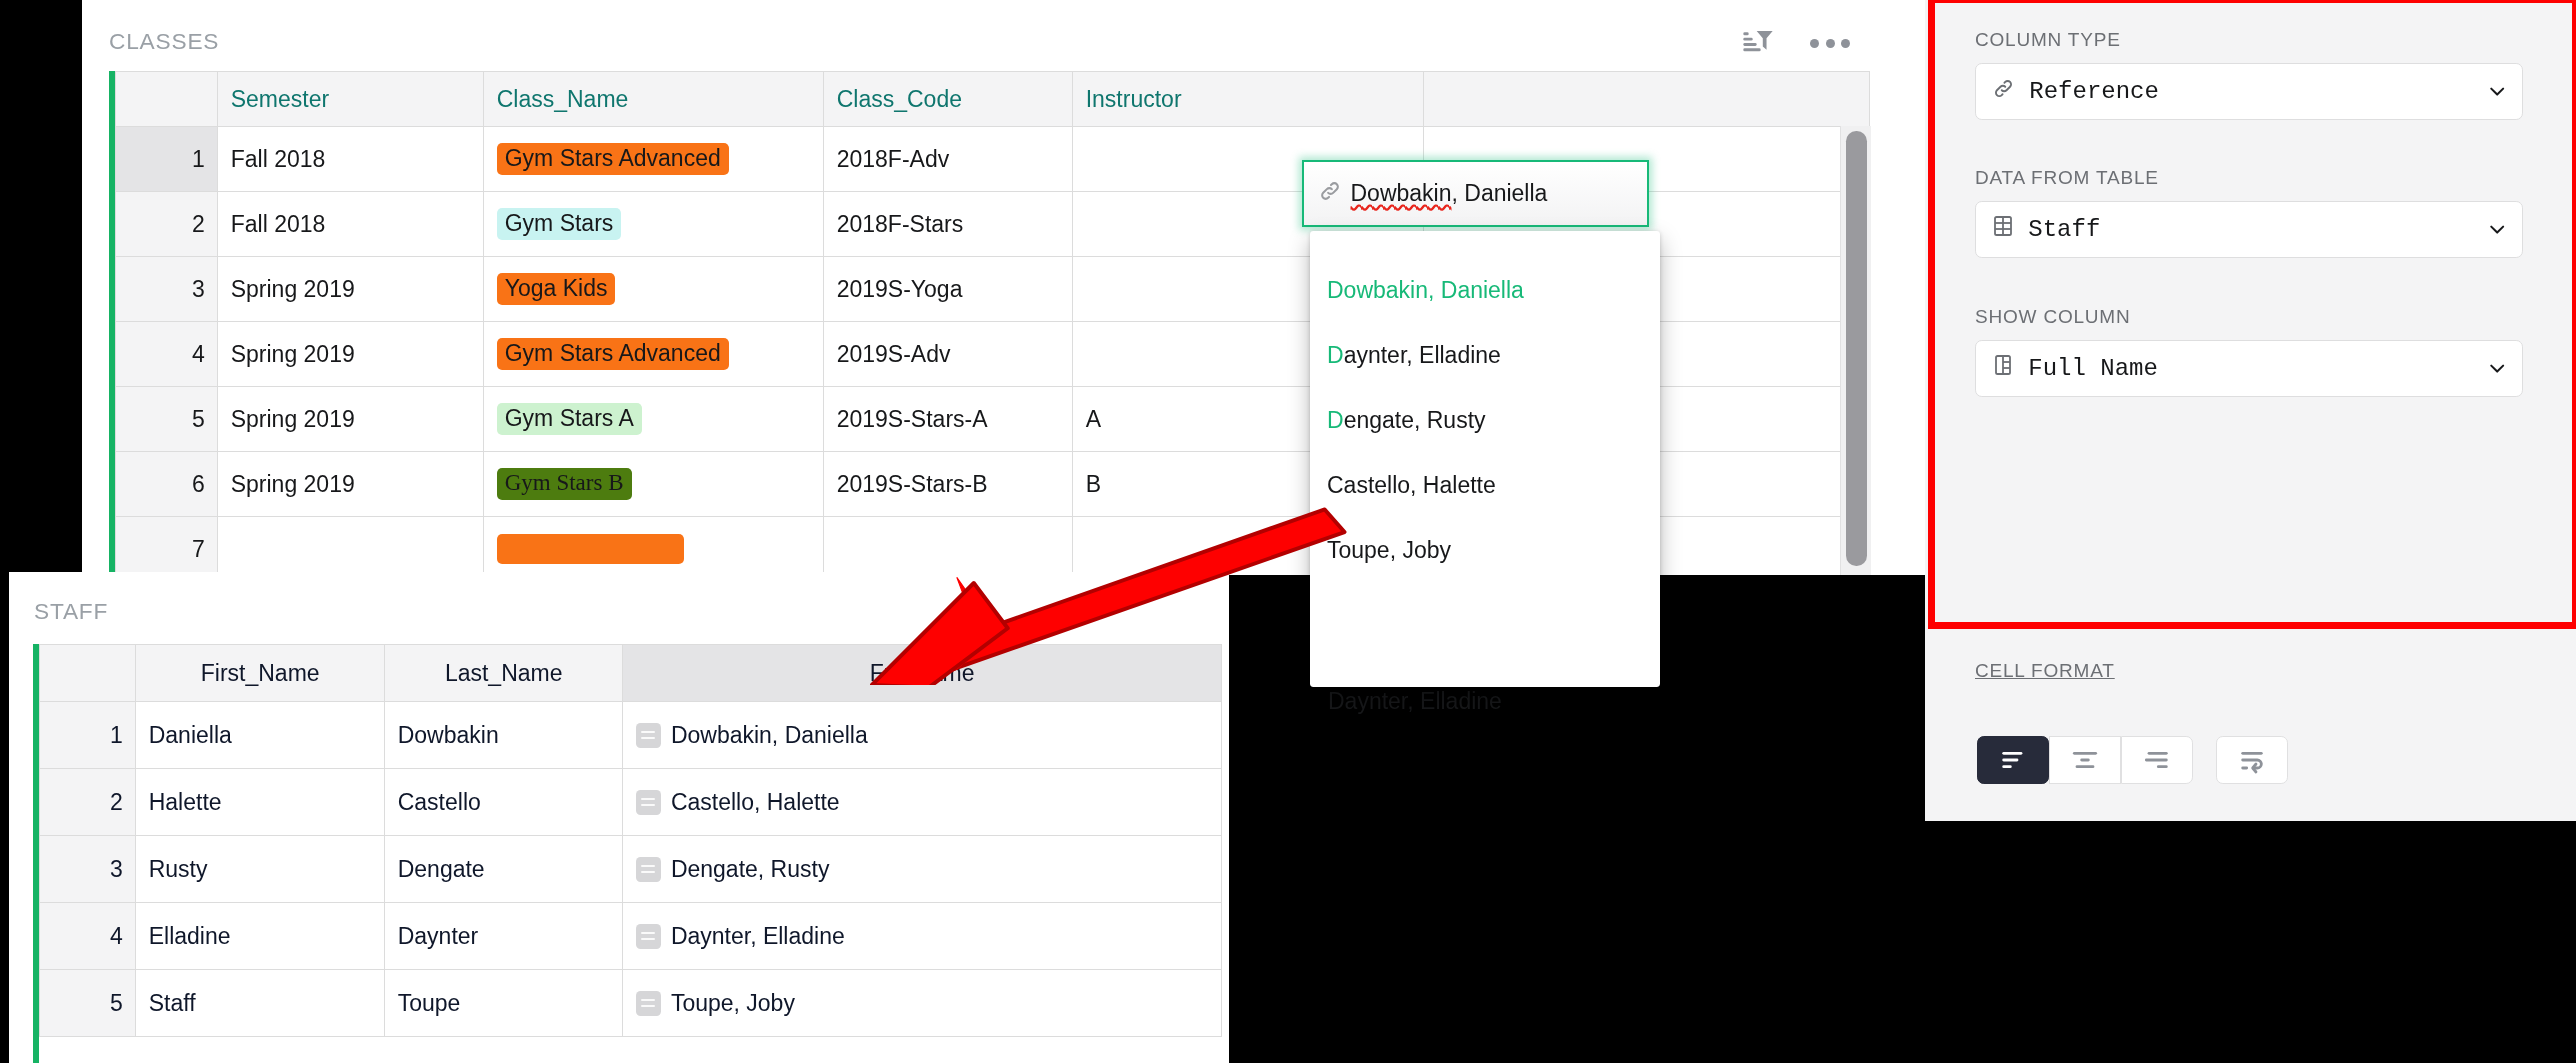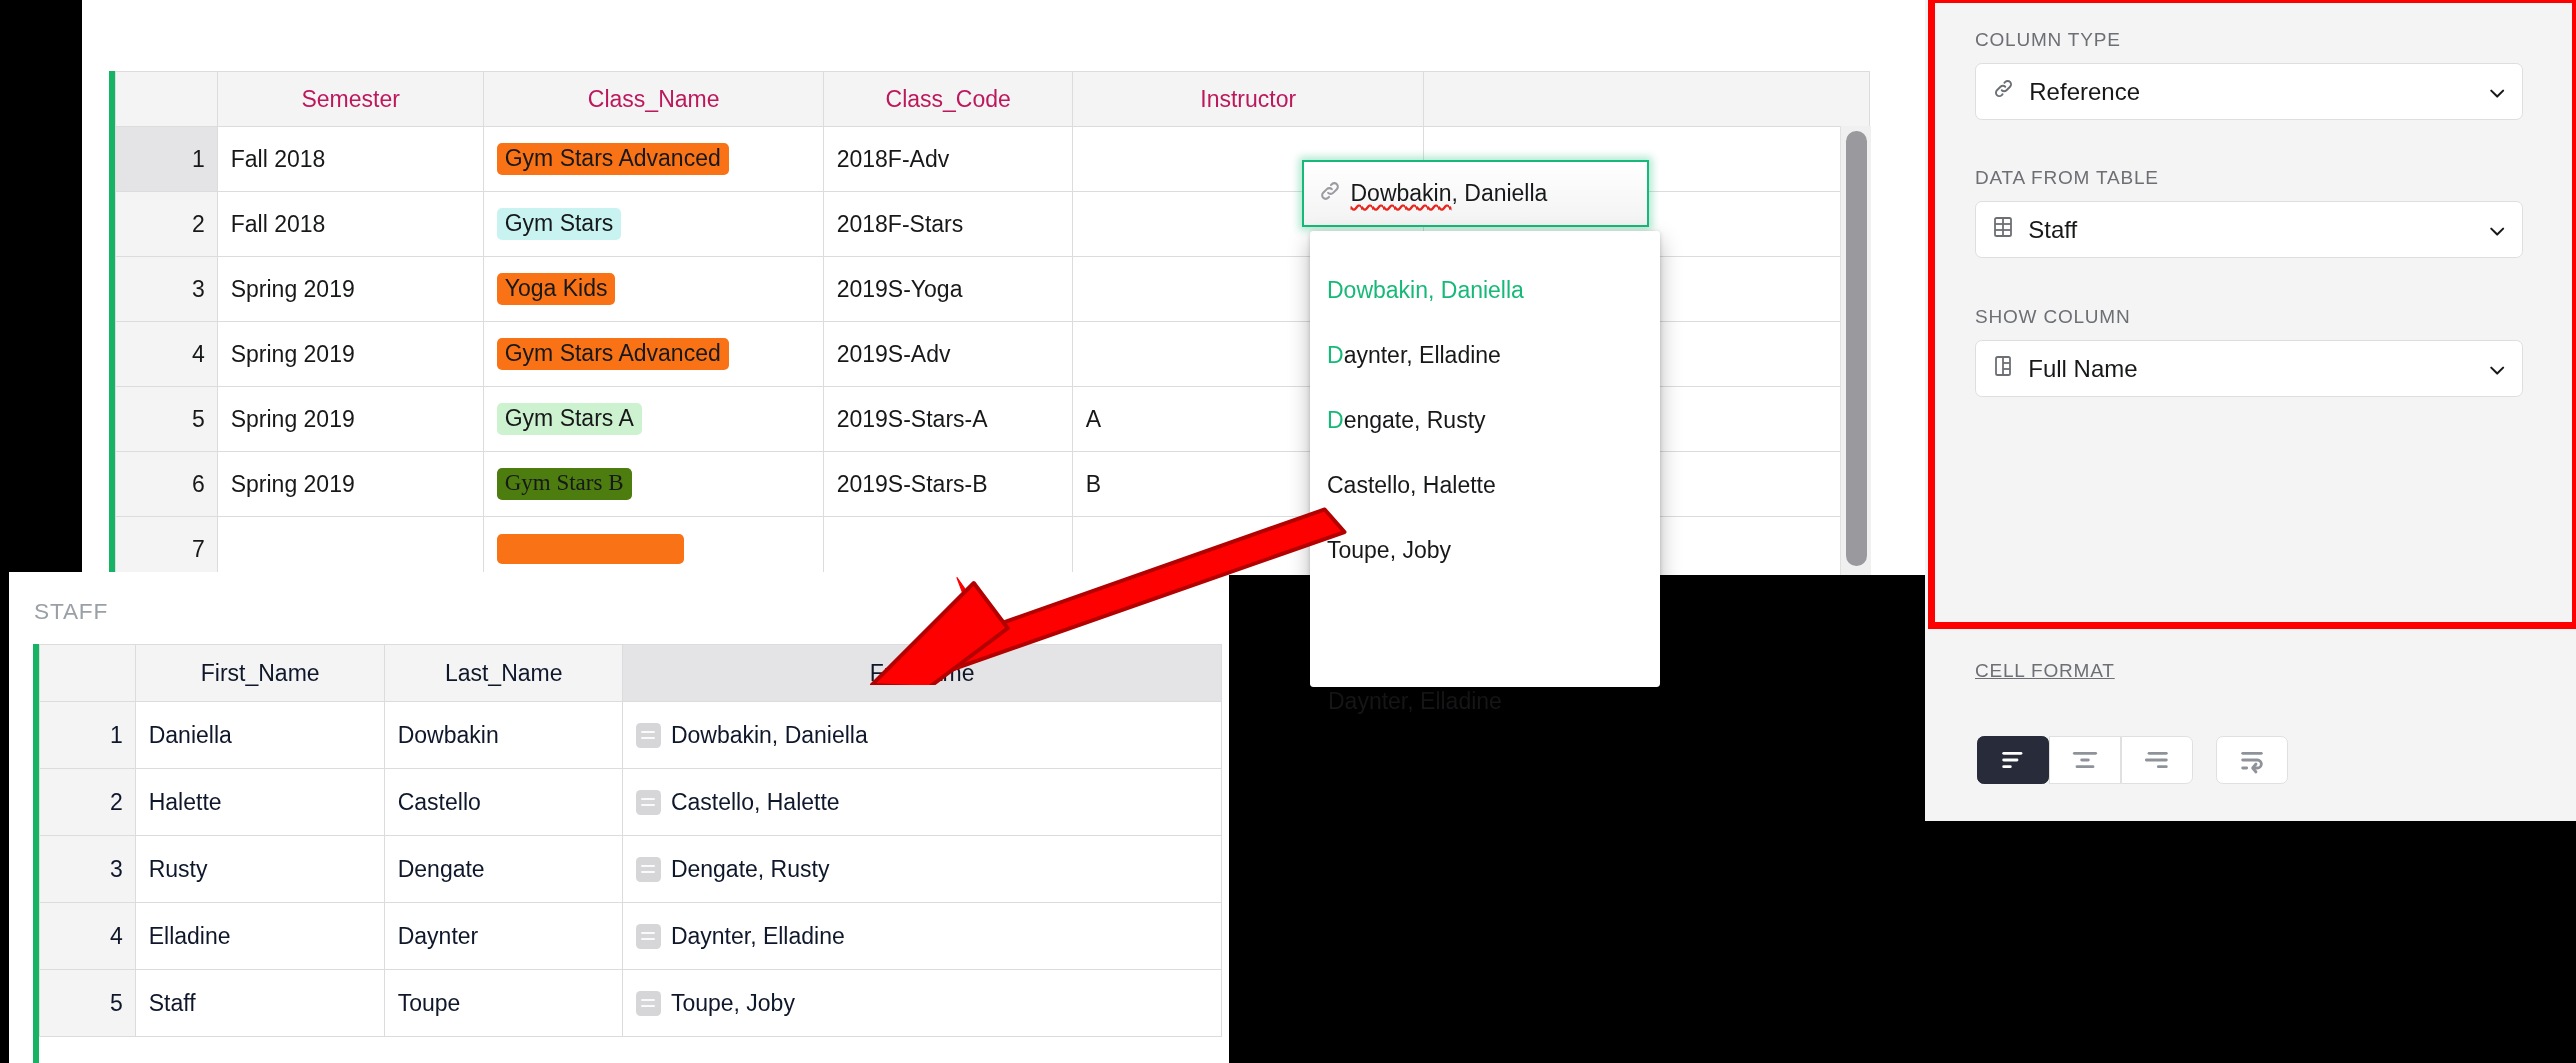--- a/index.html
+++ b/index.html
@@ -38,21 +38,21 @@
   .green-rail{
     position:absolute; left:0; top:0; width:6.2px; height:100%; background:#16b364;
   }
   .grid-inner{ position:absolute; left:6.2px; top:0; right:0; bottom:0; }
   table.grid{ border-collapse:collapse; table-layout:fixed; width:100%; }
   table.grid th, table.grid td{
     border:0.6px solid #dcdcdc; height:65px; font-size:23px; color:#17181a;
     padding:0 12.5px; font-weight:400; vertical-align:middle;
   }
   table.grid th{
-    background:#f4f4f5; text-align:center; font-weight:400; height:55px; color:#be185d;
+    background:#f4f4f5; text-align:left; font-weight:400; height:55px; color:#0f766e;
   }
   td.rownum, th.rownum{
     background:#f4f4f5; text-align:right; color:#6d6f73; width:102px;
     padding-right:14.7px; font-size:22.7px;
   }
   tr.row-selected td.rownum{ background:#e4e4e6; }
   .tag{
     display:inline-block; border-radius:5.1px; padding:2.3px 8px 4px 8px; line-height:1.08;
     font-size:23px;
   }
@@ -143,21 +143,21 @@
     position:absolute; left:1928px; top:-4.5px; width:651px; height:633px;
     border:7.4px solid #fe0000; z-index:70; pointer-events:none;
   }
   .pp-label{
     position:absolute; font-size:19px; letter-spacing:0.8px; color:#6c6f74;text-align:right;
   }
   .pp-select{
     position:absolute; height:57px; background:#ffffff;
     border:1.1px solid #dededf; border-radius:6.8px;
     display:flex; align-items:center; padding:0 14.7px;
-    font-size:24px; color:#17181a; cursor:pointer;
+    font-size:24px; color:#17181a; cursor:pointer;font-family:Liberation Mono, monospace;
   }
   .pp-select .lbl{ flex:1; margin-left:13.6px; }
   .chev{ width:20.4px; height:20.4px; flex:0 0 20.4px; }
 
   
   #cellformat-group{ position:absolute; left:1977px; top:736px; display:flex; align-items:center; }
   .align-btn{
     width:72px; height:48px; background:#fff; border:1.1px solid #e0e0e1;
     display:flex; align-items:center; justify-content:center; cursor:pointer;
   }
@@ -171,20 +171,42 @@
   }
 
   
   #callout-arrow{ position:absolute; left:787px; top:498px; z-index:80; pointer-events:none; }
 </style>
 </head>
 <body>
 
 <div id="classes-panel">
 
+  <div id="classes-header">
+    <div id="classes-title">CLASSES</div>
+
+    <div id="classes-toolbar">
+      <div class="tool-btn">
+        <svg width="32" height="32" viewBox="0 0 24 24" aria-hidden="true">
+          <rect x="1" y="4" width="4" height="2.2" rx="1" fill="#8e9299"></rect>
+          <rect x="1" y="8" width="7" height="2.2" rx="1" fill="#8e9299"></rect>
+          <rect x="1" y="12" width="10" height="2.2" rx="1" fill="#8e9299"></rect>
+          <rect x="1" y="16" width="13" height="2.2" rx="1" fill="#8e9299"></rect>
+          <path d="M11 3 h12 l-4.6 5.4 v8.6 l-2.8 -2.4 v-6.2 z" fill="#8e9299"></path>
+        </svg>
+      </div>
+      <div class="tool-btn">
+        <span class="dots">
+            <i></i>
+            <i></i>
+            <i></i>
+          </span>
+      </div>
+    </div>
+  </div>
 
   <div id="classes-grid">
     <div class="green-rail"></div>
     <div class="grid-inner">
       <table class="grid">
         <colgroup>
           <col style="width:102px">
             <col style="width:266px">
             <col style="width:340px">
           <col style="width:249px">

